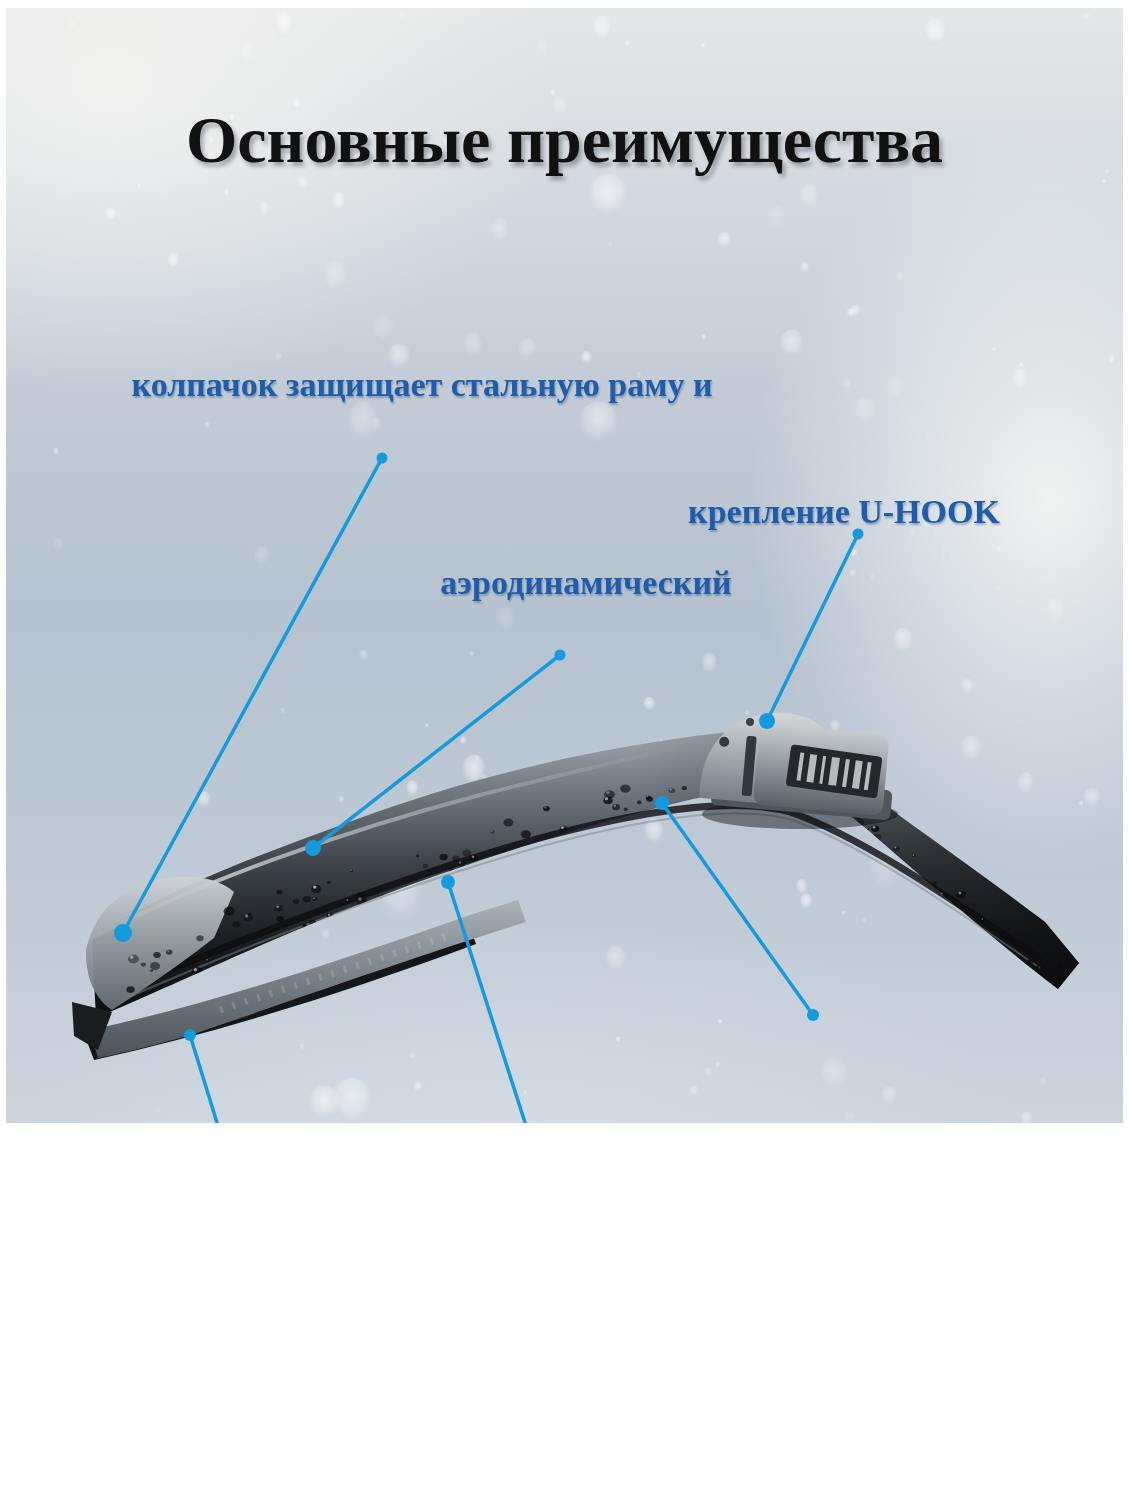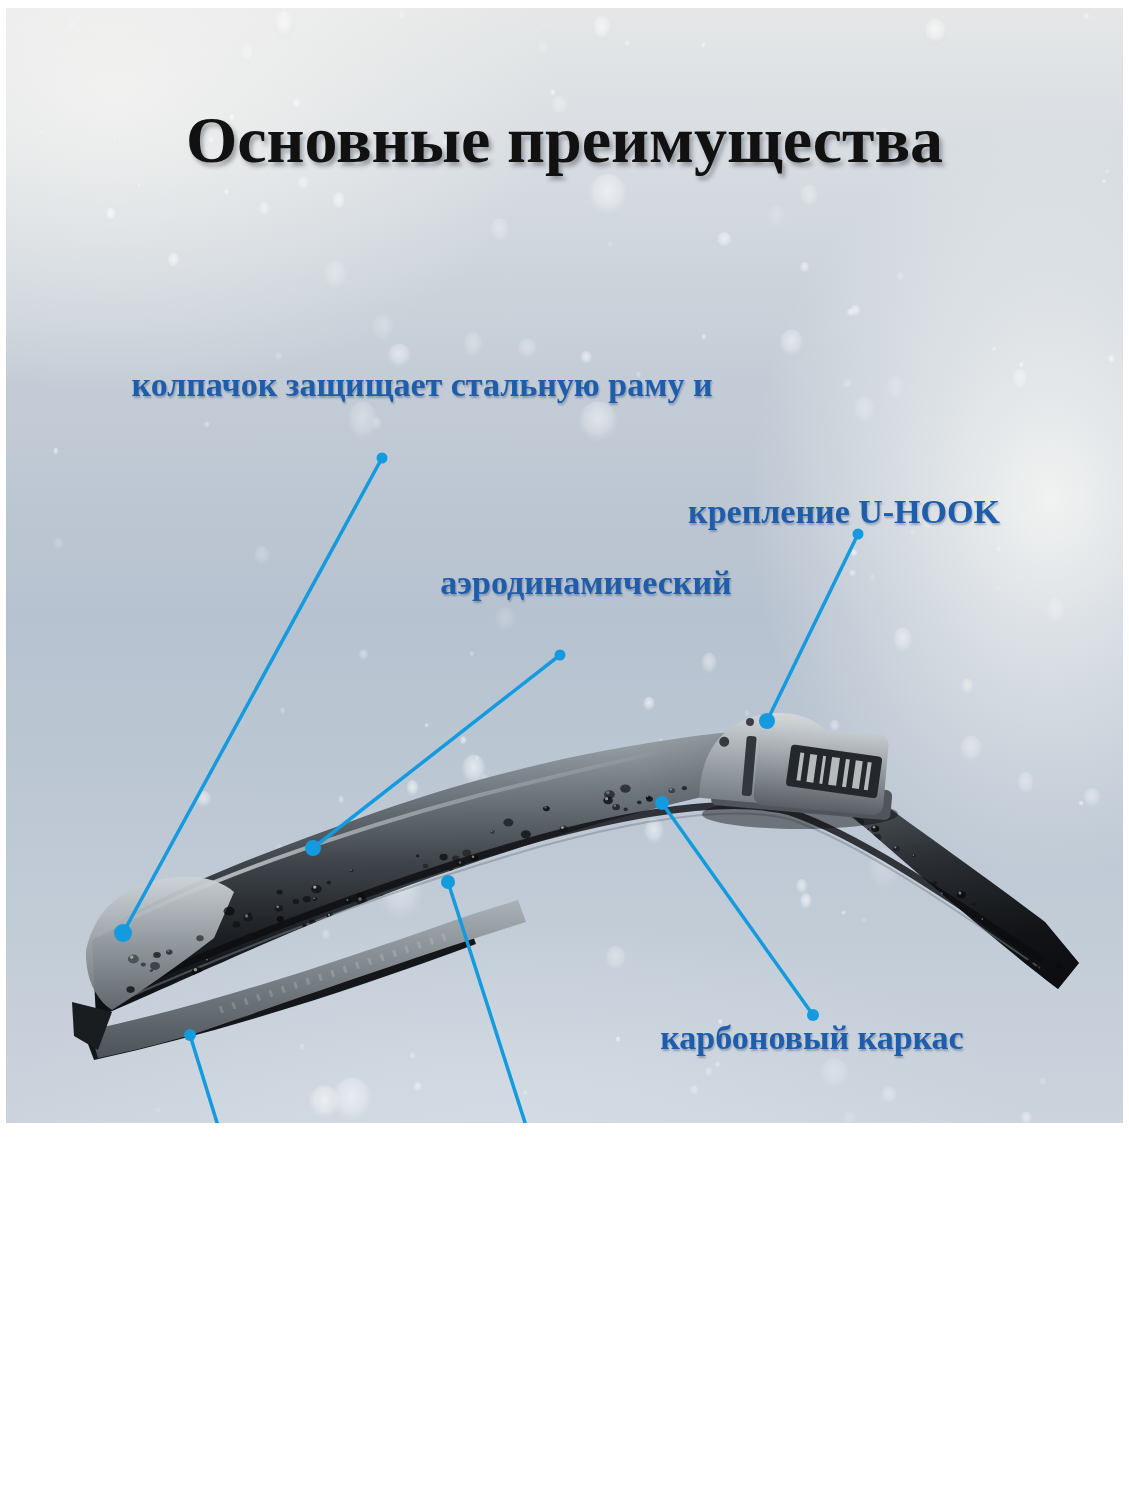--- a/index.html
+++ b/index.html
@@ -500,18 +500,15 @@
 
   <div class="callout-label" id="lbl-cap">
     <span>колпачок защищает стальную раму и</span>
   </div>
   <div class="callout-label" id="lbl-spoiler">
     <span>аэродинамический</span>
   </div>
   <div class="callout-label" id="lbl-uhook">
     <span>крепление U-HOOK</span>
   </div>
-  <div class="callout-label" id="lbl-carbon">
-    <span>карбоновый каркас</span>
-  </div>
 
   <div class="frame"></div>
 </div>
 
 </body></html>

